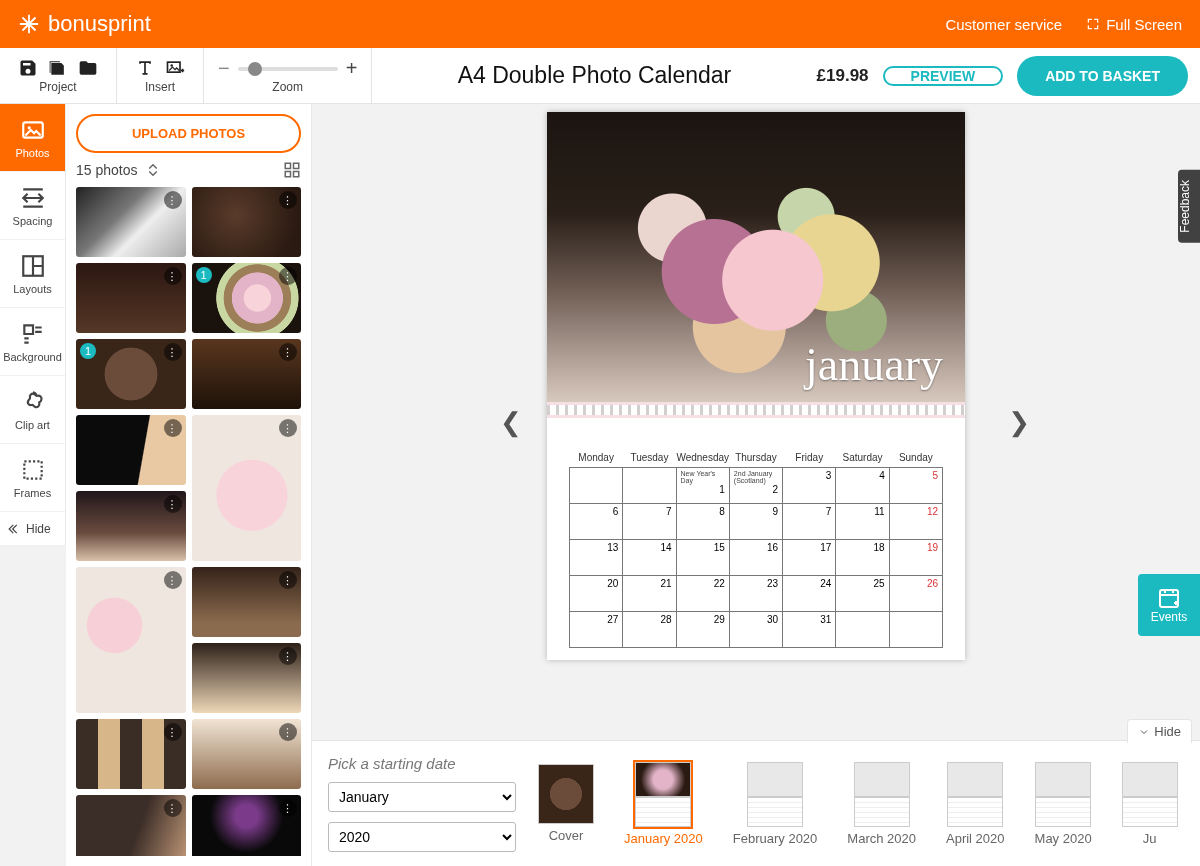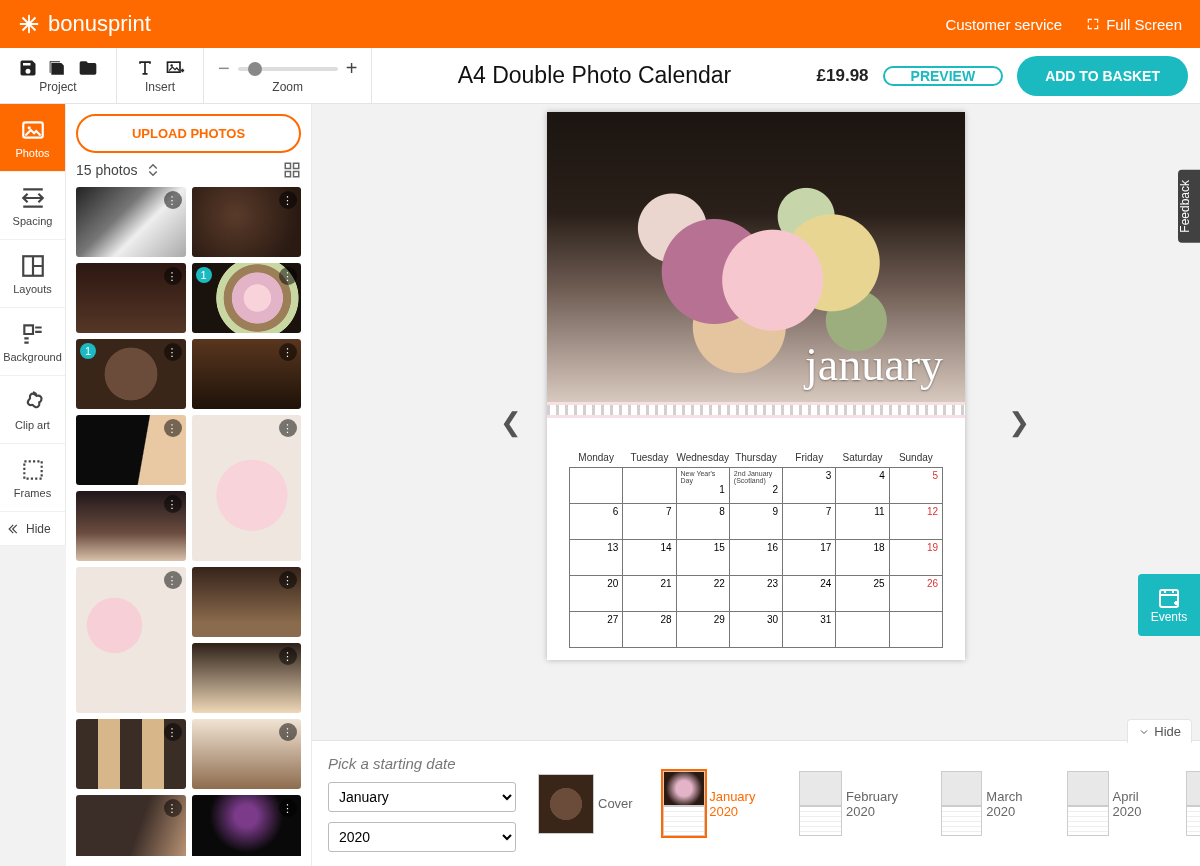--- a/index.html
+++ b/index.html
@@ -96,21 +96,21 @@
 
   
   .feedback-tab{position:absolute; right:0; top:170px; background:#414141; color:#fff; width:22px; padding:10px 0; writing-mode:vertical-rl; transform:rotate(180deg); text-align:center; font-size:12px; border-radius:0 4px 4px 0; cursor:pointer;}
 
   
   .bottom-bar{position:absolute; left:312px; right:0; bottom:0; height:126px; background:#fff; border-top:1px solid #e4e4e4; display:flex; }
   .starting{width:220px; padding:14px 16px; display:flex; flex-direction:column; gap:10px;}
   .starting label{color:#777; font-size:15px; font-style:italic;}
   .starting select{height:30px; border:1px solid #bbb; border-radius:3px; font-size:14px; padding:0 6px; background:#fff;}
   .pages-strip{flex:1; display:flex; align-items:center; gap:30px; overflow:hidden; padding-left:6px;}
-  .page-thumb{display:flex; align-items:center; gap:4px; font-size:13px; color:#666; cursor:pointer;}
+  .page-thumb{display:flex; flex-direction:column; align-items:center; gap:4px; font-size:13px; color:#666; cursor:pointer;}
   .page-thumb .mini{width:56px;}
   .page-thumb .mini .img{height:35px; border:1px solid #ccc; background:#ddd;}
   .page-thumb .mini .cal{height:30px; border:1px solid #ccc; background:repeating-linear-gradient(#fff 0 4px,#eee 4px 5px),#fff;}
   .page-thumb.sel .mini{outline:2px solid #ff6a00;}
   .page-thumb.sel{color:#ff6a00;}
   .hide-strip{position:absolute; right:8px; top:-22px; background:#fff; border:1px solid #e4e4e4; border-bottom:none; padding:4px 10px; font-size:13px; color:#555; cursor:pointer; display:flex; align-items:center; gap:4px; border-radius:4px 4px 0 0;}
   .page-thumb.cover .mini .img{height:60px;background:radial-gradient(circle at 50% 50%, #6b4b3a 0 40%, #3a2619 41%);}
   .page-thumb.jan .mini .img{background:radial-gradient(circle at 50% 50%, #e3b4c8 0 30%, #2a1a12 70%);}
   .page-thumb.gen .mini .img{background:#e8e8e8;}
 </style>

